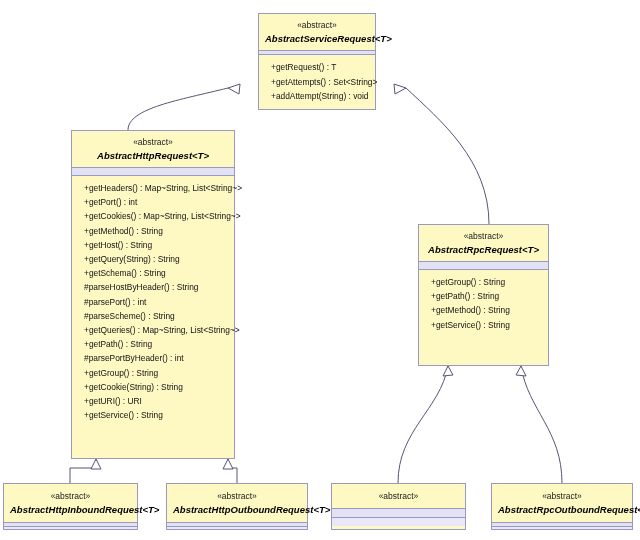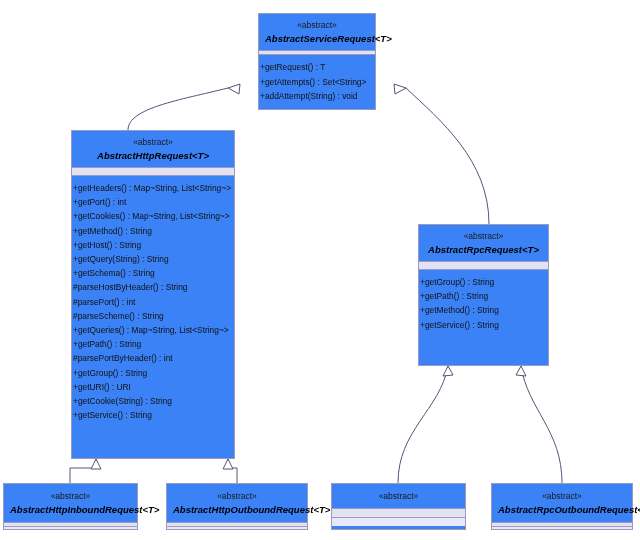--- a/index.html
+++ b/index.html
@@ -23,21 +23,21 @@
     left: 0;
     top: 0;
     width: 640px;
     height: 540px;
     pointer-events: none;
   }
 
   .uml-class {
     position: absolute;
     box-sizing: border-box;
-    background: #3b82f6;
+    background: #fef9c3;
     border: 1px solid #9A9AC0;
     display: flex;
     flex-direction: column;
   }
   .uml-head {
     padding: 6px 6px 5px 6px;
     text-align: center;
   }
   .stereotype {
     font-size: 8.5px;
@@ -62,21 +62,21 @@
     height: 7px;
     background: #E2E2F4;
   }
   .methods {
     padding: 5px 0 6px 0;
   }
   .method {
     font-size: 8.4px;
     color: #111111;
     line-height: 14.2px;
-    padding-left: 1px;
+    padding-left: 12px;
     white-space: nowrap;
   }
   .leaf .uml-head {
     padding: 7px 6px 6px 6px;
   }
   .leaf .empty-band {
     height: 8px;
     background: #E2E2F4;
   }
   .leaf .empty-band2 {
@@ -146,22 +146,22 @@
       <div class="method">+getHost() : String</div>
       <div class="method">+getQuery(String) : String</div>
       <div class="method">+getSchema() : String</div>
       <div class="method">#parseHostByHeader() : String</div>
       <div class="method">#parsePort() : int</div>
       <div class="method">#parseScheme() : String</div>
       <div class="method">+getQueries() : Map~String, List&lt;String~&gt;</div>
       <div class="method">+getPath() : String</div>
       <div class="method">#parsePortByHeader() : int</div>
       <div class="method">+getGroup() : String</div>
+      <div class="method">+getCookie(String) : String</div>
       <div class="method">+getURI() : URI</div>
-      <div class="method">+getCookie(String) : String</div>
       <div class="method">+getService() : String</div>
     </div>
   </div>
 
   <div class="uml-class" style="left:418px; top:224px; width:131px; height:142px;">
     <div class="uml-head">
       <div class="stereotype">«abstract»</div>
       <div class="class-name">AbstractRpcRequest&lt;T&gt;</div>
     </div>
     <div class="divider"></div>

